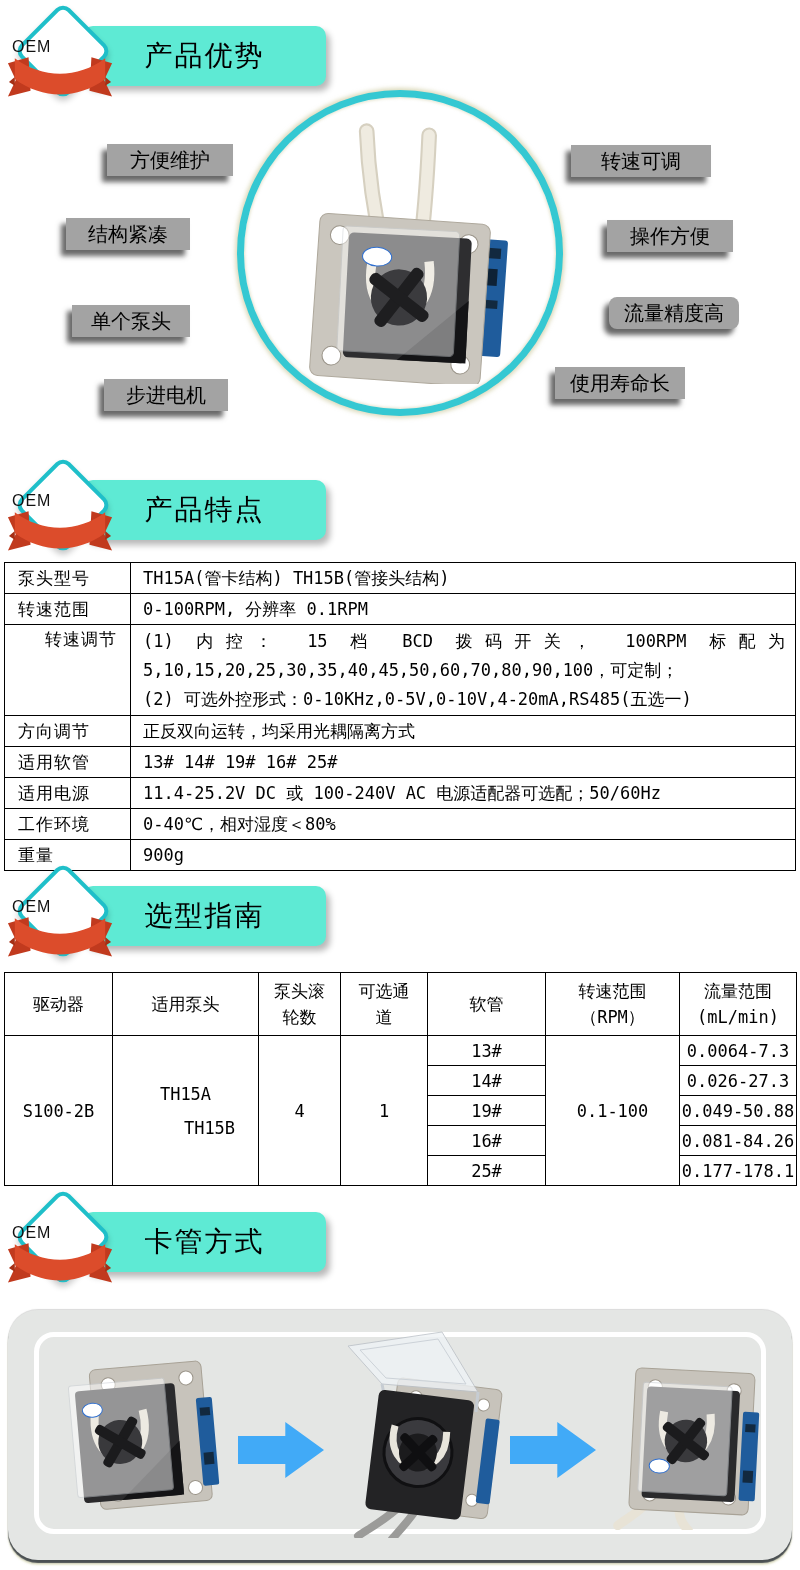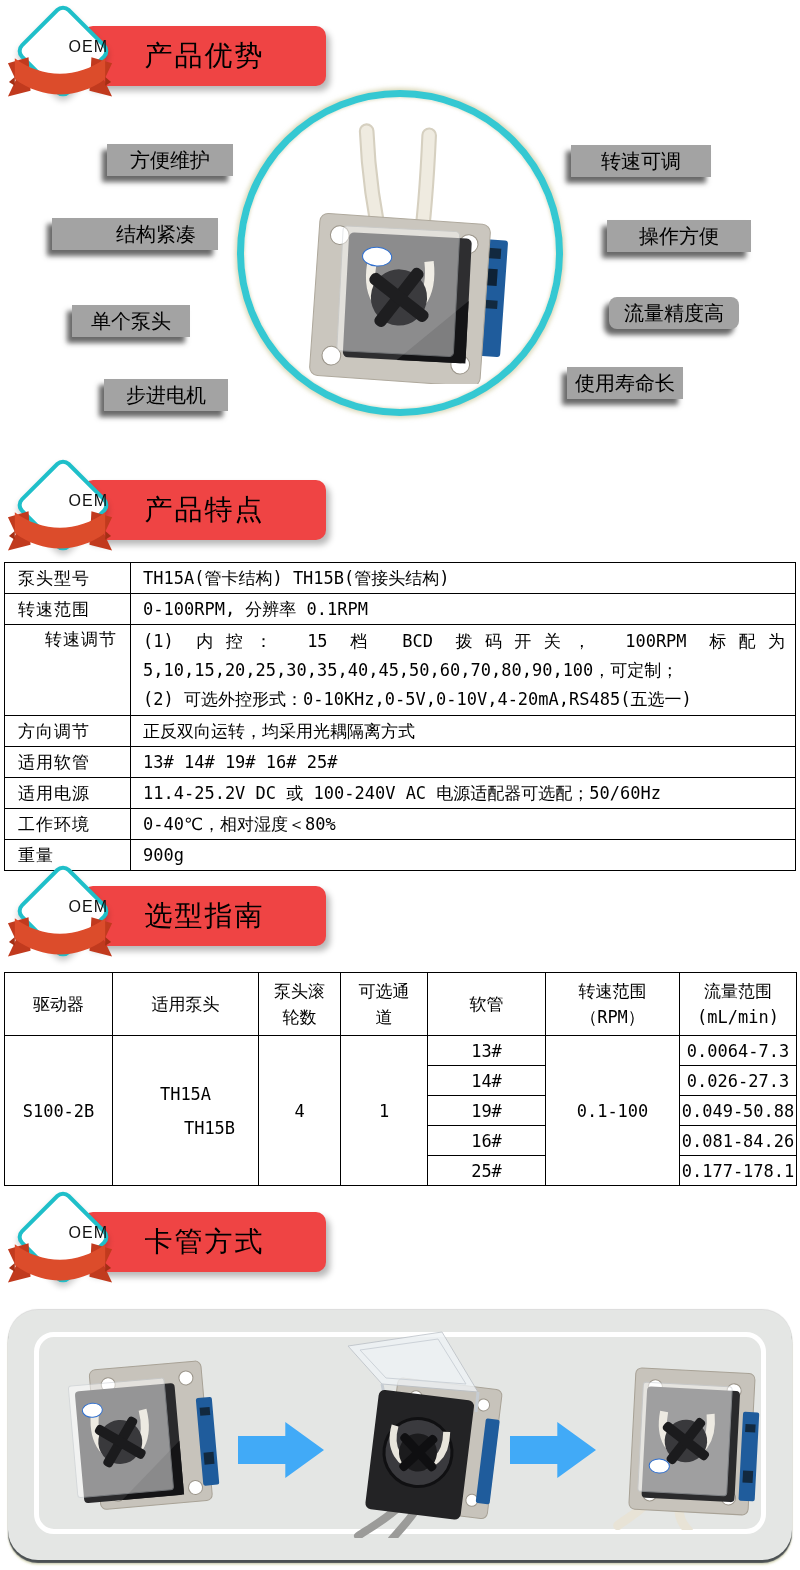--- a/index.html
+++ b/index.html
@@ -2,29 +2,29 @@
 <html><head>
 <meta charset="utf-8">
 <style>
   html,body{margin:0;padding:0;background:#fff;}
   #app{position:relative;width:800px;height:1570px;background:#fff;overflow:hidden;
        font-family:"Liberation Sans","DejaVu Sans",sans-serif;color:#000;}
 
   
   .sec-hdr{position:absolute;left:12px;width:330px;height:102px;}
   .hdr-bar{position:absolute;left:71px;top:24px;width:243px;height:60px;
-           background:#ef4444;border-radius:10px;
+           background:#5eead4;border-radius:10px;
            box-shadow:4px 5px 6px rgba(0,0,0,0.28);
            display:flex;align-items:center;justify-content:center;}
   .hdr-bar span{font-size:28px;letter-spacing:2px;font-weight:500;}
   .badge{position:absolute;left:0;top:0;width:96px;height:98px;}
   .diamond{position:absolute;left:16px;top:14px;width:62px;height:62px;
            background:#fff;border:4px solid #1fbfc9;border-radius:10px;
            transform:rotate(45deg);box-shadow:3px 3px 6px rgba(0,0,0,0.22);}
-  .oem-txt{position:absolute;left:0;top:36px;width:96px;text-align:right;
+  .oem-txt{position:absolute;left:0;top:36px;width:96px;text-align:left;
            font-size:16px;letter-spacing:1px;color:#111;}
   .ribbon{position:absolute;left:-7px;top:47px;width:110px;height:52px;}
 
   
   .circle{position:absolute;left:237px;top:90px;width:312px;height:312px;
           border-radius:50%;background:#fff;border:7px solid #35c8d2;
           box-shadow:0 0 4px 2px rgba(190,186,130,0.55), inset 0 0 3px 1px rgba(190,186,130,0.4);
           display:flex;align-items:center;justify-content:center;overflow:hidden;}
   .feat{position:absolute;height:32px;background:#a3a3a3;color:#000;
         display:flex;align-items:center;justify-content:center;
@@ -109,39 +109,39 @@
         <rect x="113" y="134" width="12" height="68" rx="5" fill="#1e1e20" transform="rotate(35 119 168)"></rect>
         <rect x="113" y="134" width="12" height="68" rx="5" fill="#1e1e20" transform="rotate(-55 119 168)"></rect>
         <ellipse cx="96" cy="130" rx="14" ry="9" fill="#fff" stroke="#2e6fd0"></ellipse>
       </g>
     </svg>
   </div>
 
   <div class="feat" style="left:107px;top:144px;width:126px;">
       <span>方便维护</span>
     </div>
-  <div class="feat" style="left:52px;top:218px;width:124px;padding-left:42px;">
+  <div class="feat" style="left:66px;top:218px;width:124px;">
       <span>结构紧凑</span>
     </div>
   <div class="feat" style="left:72px;top:305px;width:118px;">
       <span>单个泵头</span>
     </div>
   <div class="feat" style="left:104px;top:367px;width:124px;margin-top:12px;">
       <span>步进电机</span>
     </div>
   <div class="feat" style="left:571px;top:145px;width:140px;">
       <span>转速可调</span>
     </div>
-  <div class="feat" style="left:607px;top:220px;width:144px;">
+  <div class="feat" style="left:607px;top:220px;width:126px;">
       <span>操作方便</span>
     </div>
   <div class="feat" style="left:609px;top:297px;width:130px;border-radius:8px;">
       <span>流量精度高</span>
     </div>
-  <div class="feat" style="left:567px;top:367px;width:116px;">
+  <div class="feat" style="left:555px;top:367px;width:130px;">
       <span>使用寿命长</span>
     </div>
 
   <div class="sec-hdr" style="top:456px;">
     <div class="hdr-bar">
       <span>产品特点</span>
     </div>
     <div class="badge">
       <div class="diamond"></div>
       <svg class="ribbon" viewBox="0 0 112 52">

